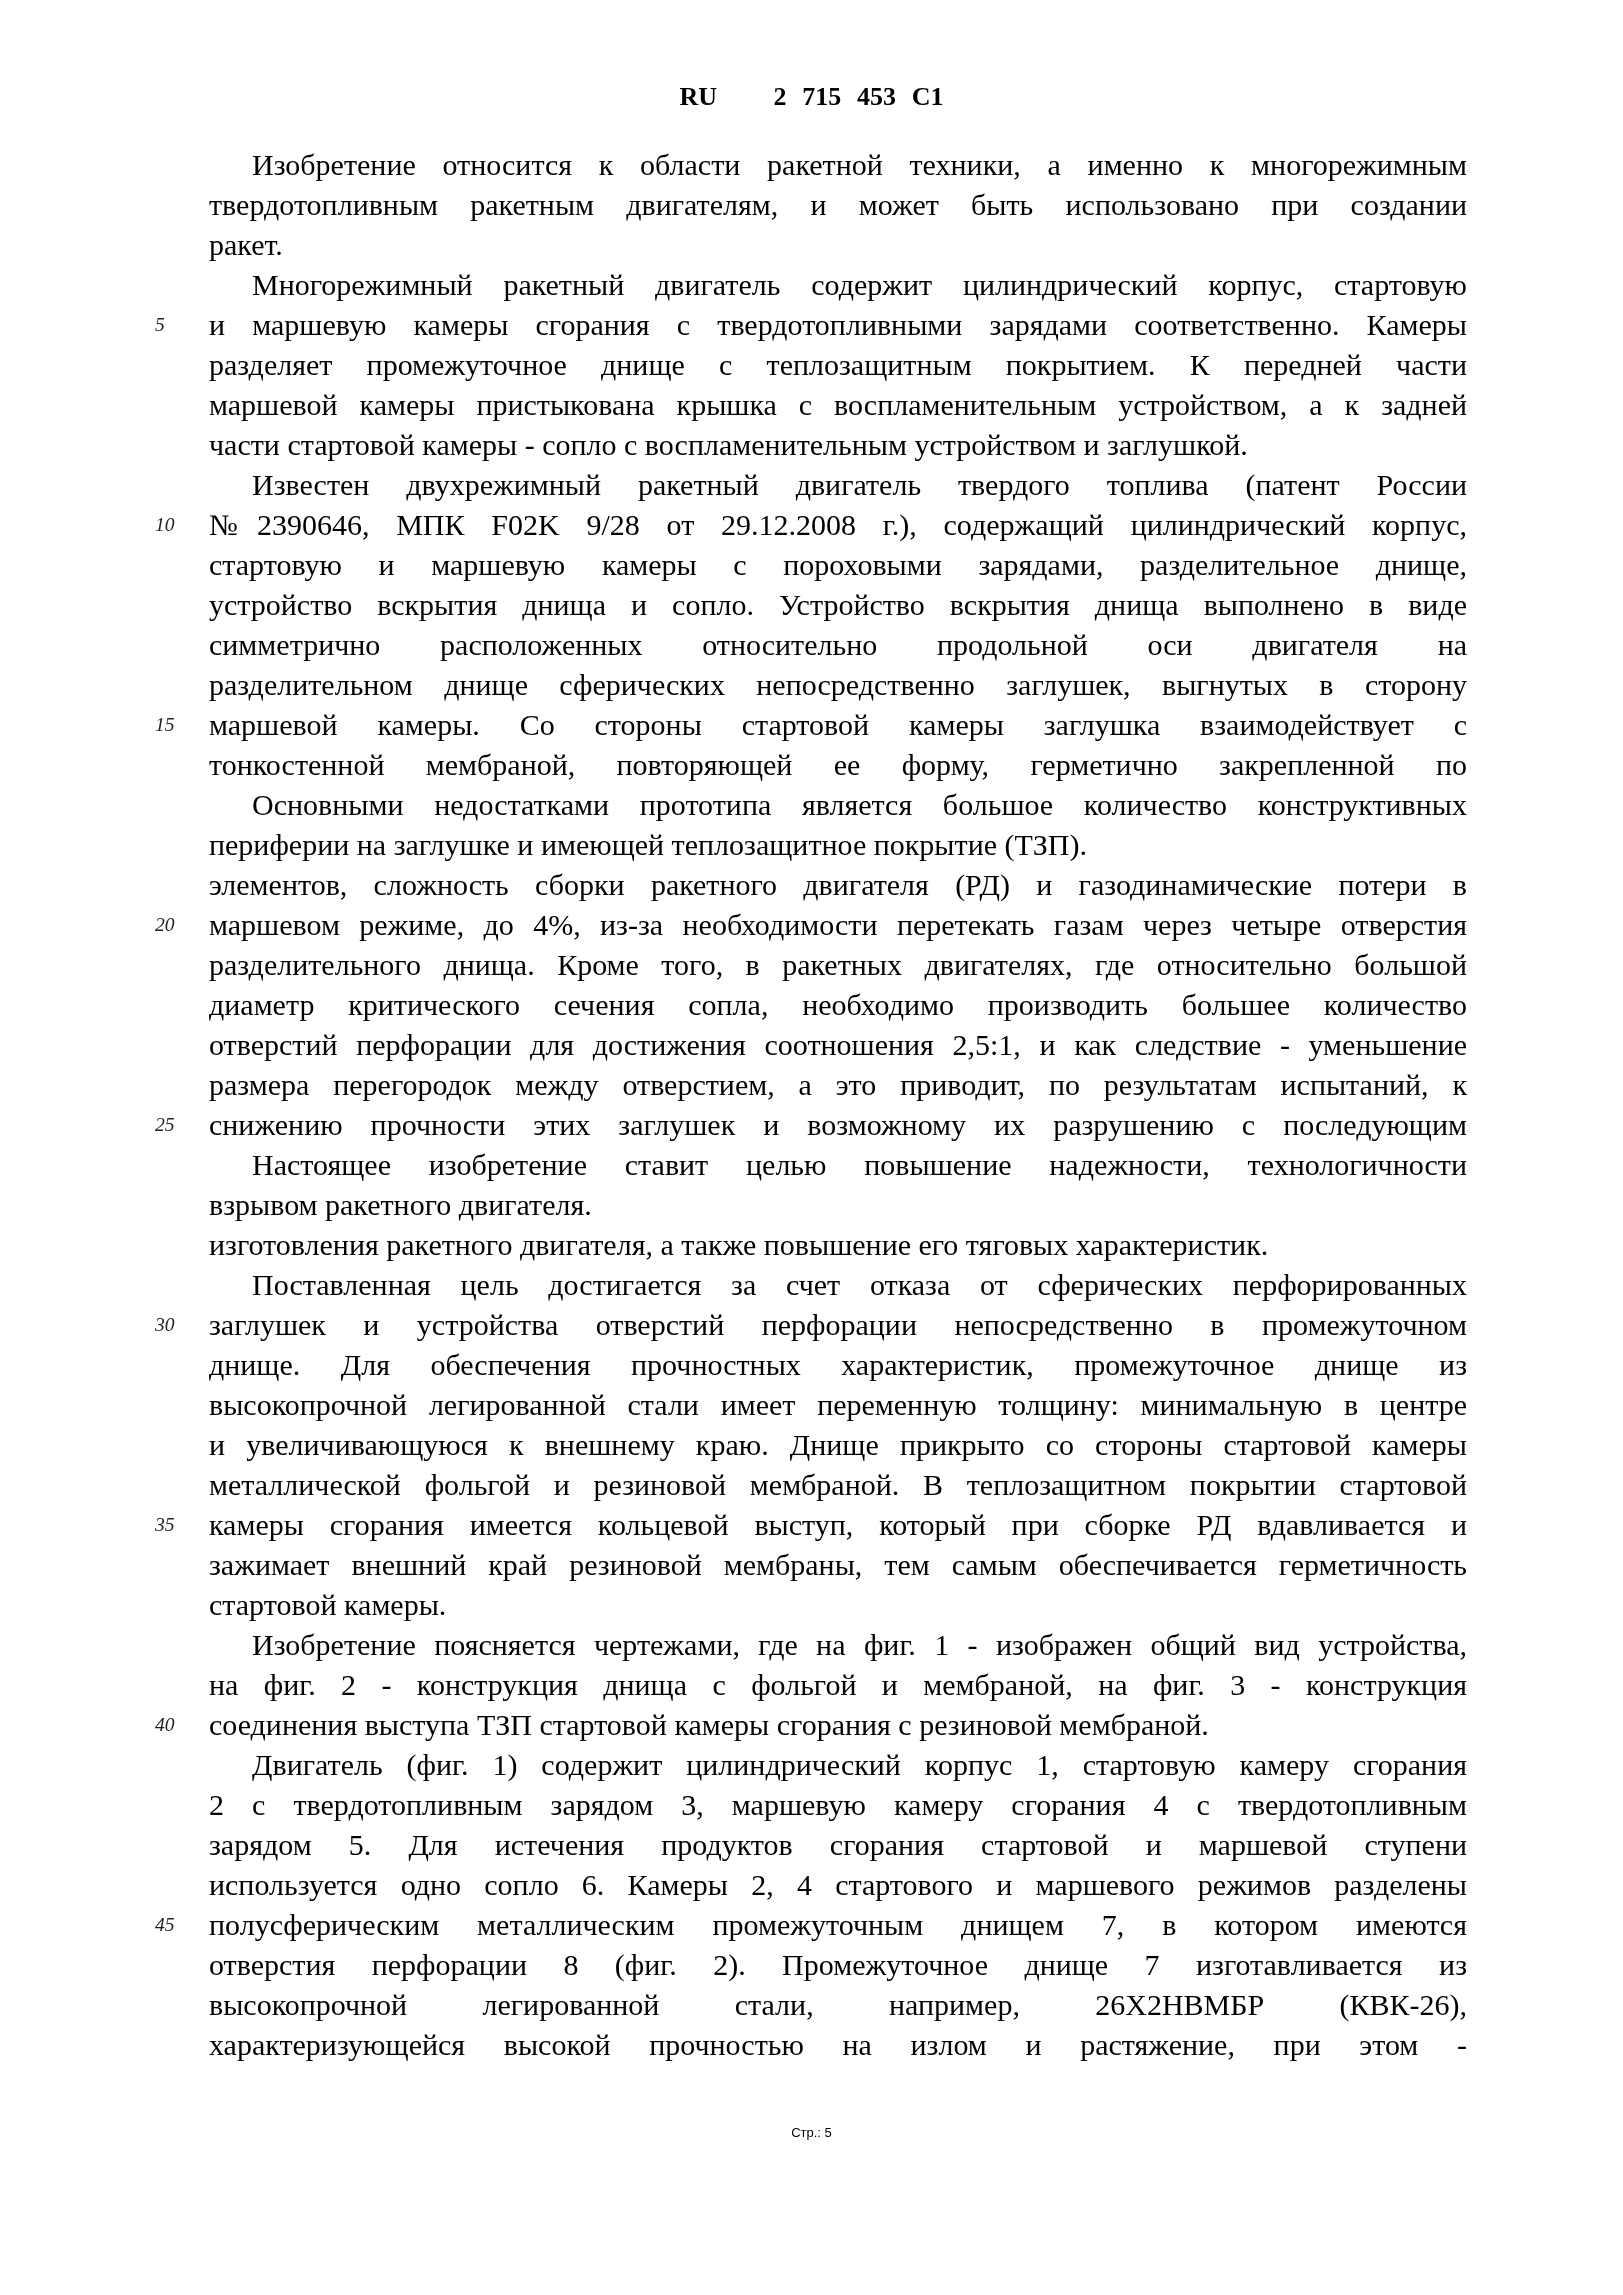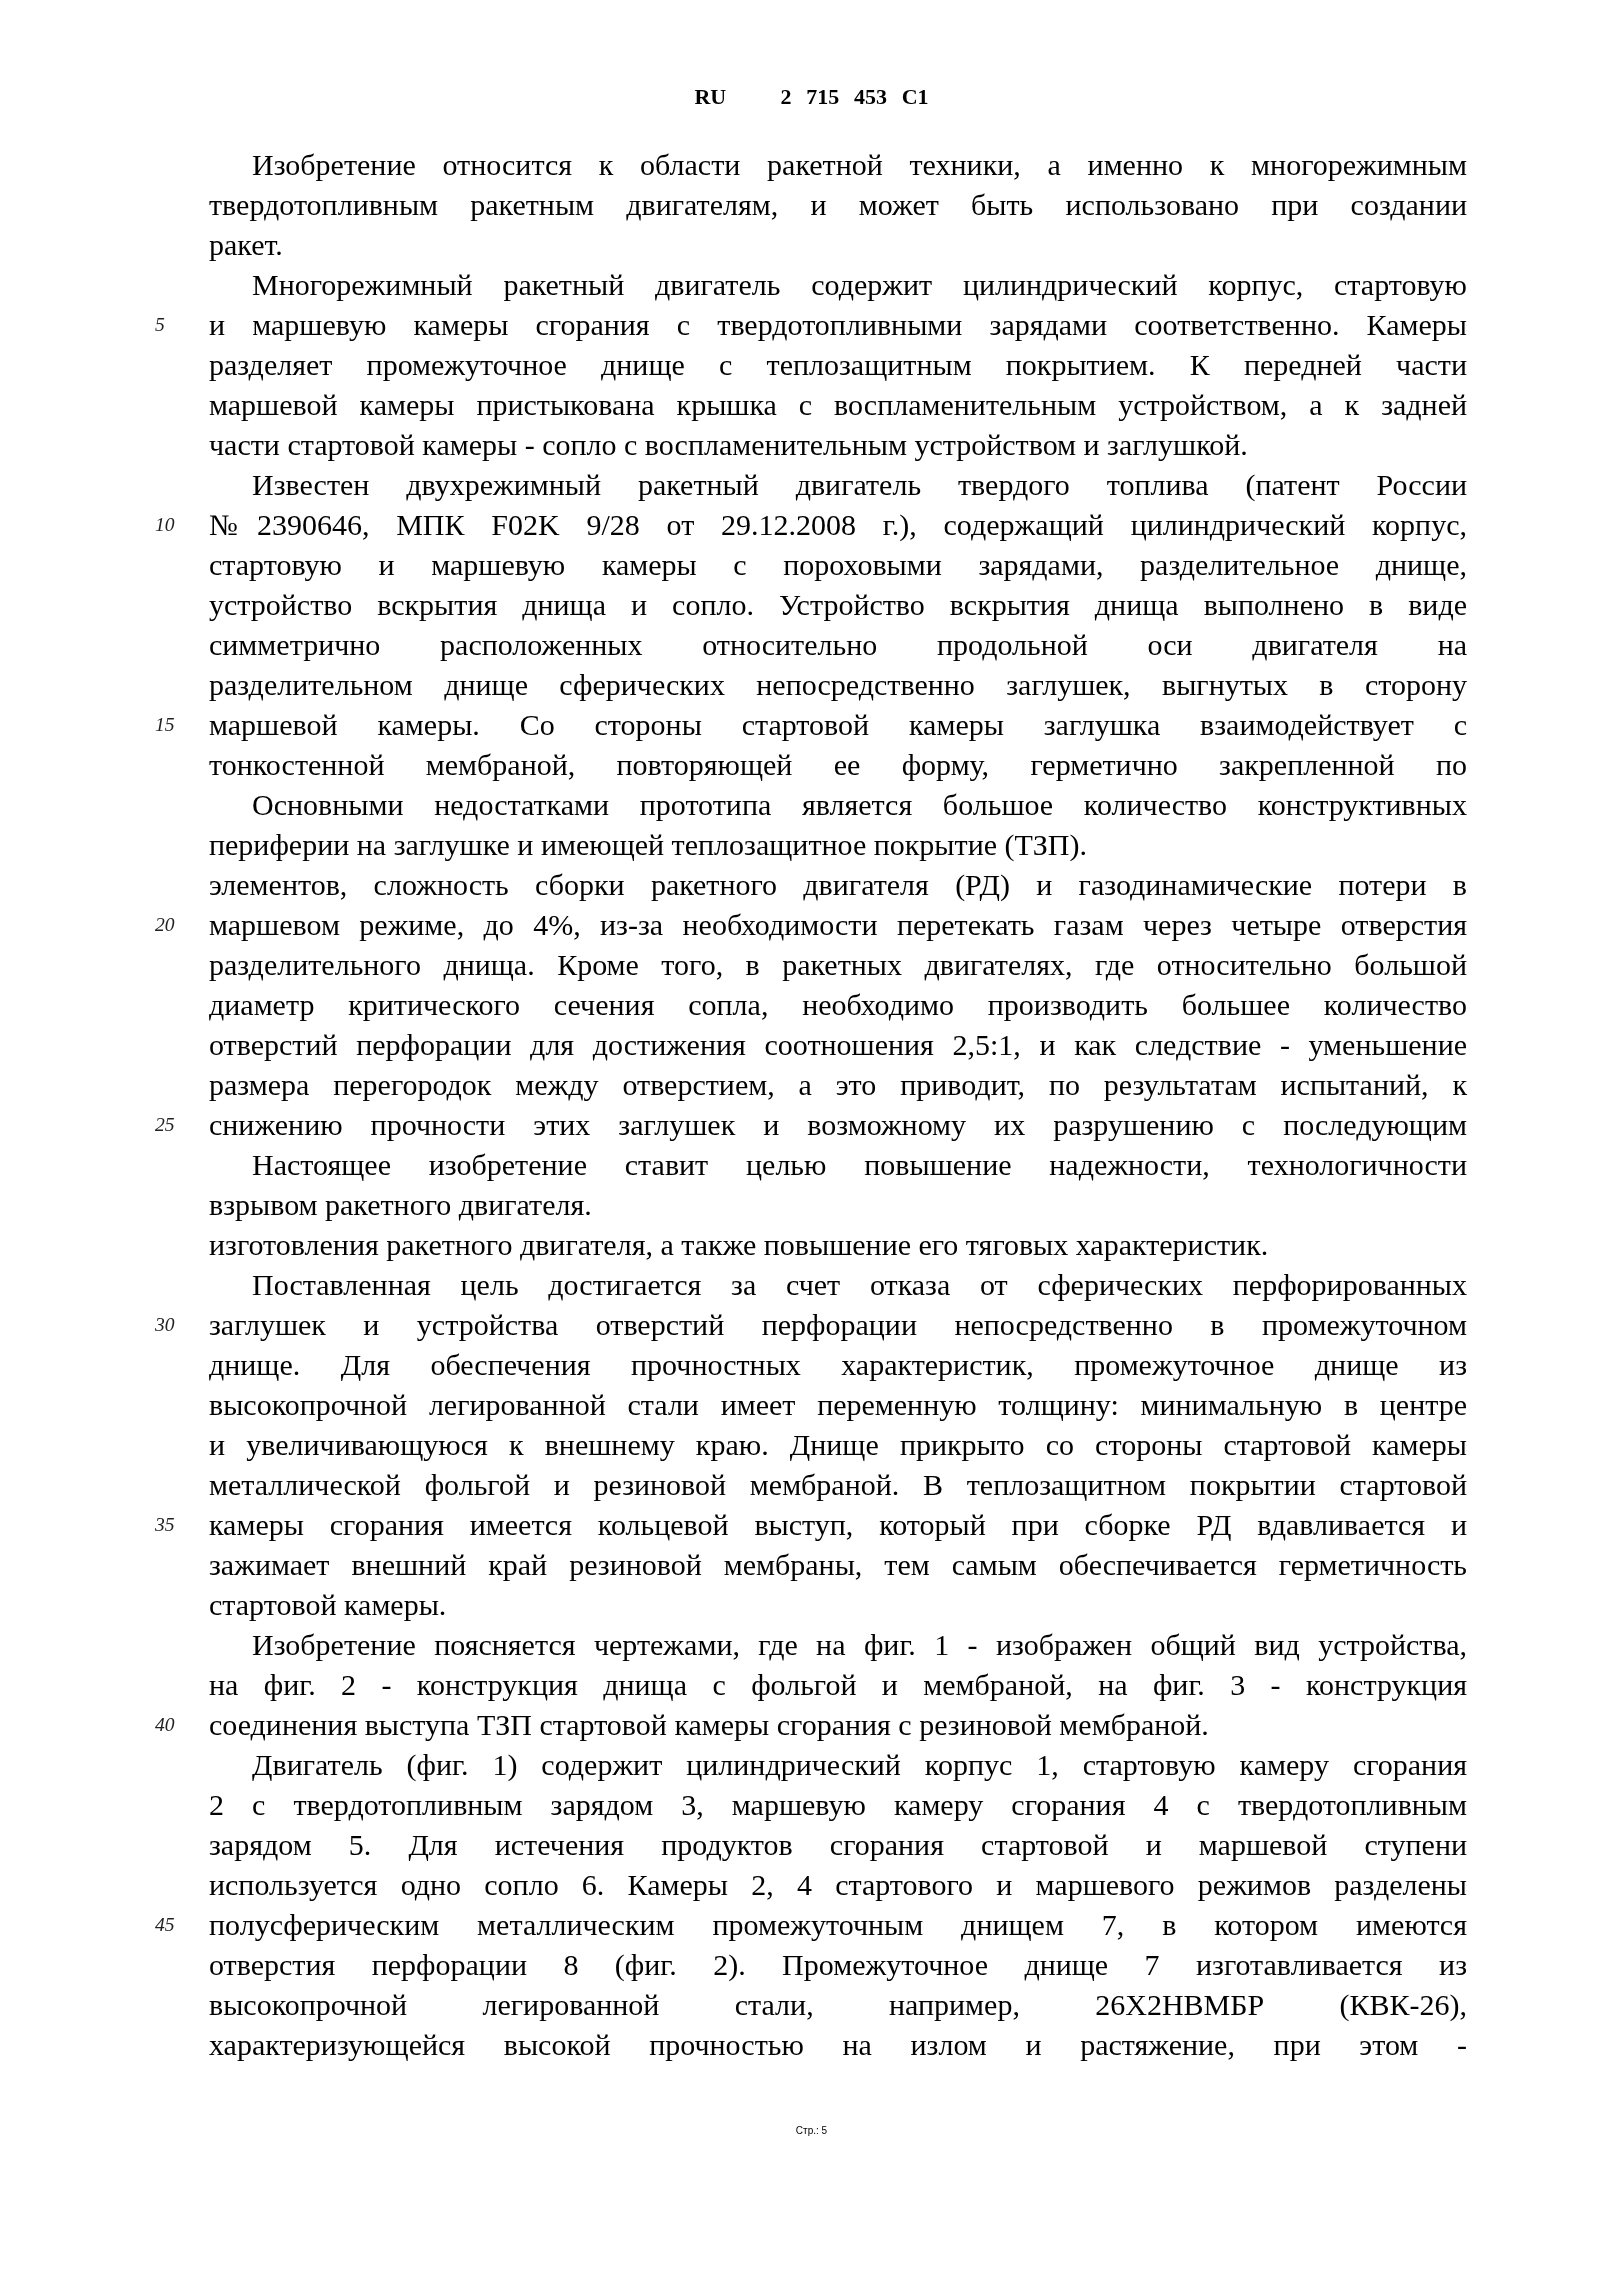--- a/index.html
+++ b/index.html
@@ -1,39 +1,39 @@
 <!DOCTYPE html>
 <html style="font-size:10.5px"><head>
 <meta charset="utf-8">
 <style>
   html, body { margin: 0; padding: 0; background: #ffffff; }
   body { width: 1623px; height: 2295px; position: relative; overflow: hidden; color: #000; }
   .header {
     position: absolute; top: 77px; left: 0; width: 1623px; text-align: center;
     font-family: "Liberation Serif", "DejaVu Serif", serif; font-weight: bold;
-    font-size: 22px; line-height: 39px; word-spacing: 9.2px;
+    font-size: 26px; line-height: 39px; word-spacing: 9.2px;
   }
   .header span { display: inline-block; }
   .header .gap { width: 25px; }
   .body-text {
     position: absolute; top: 145px; left: 209px; width: 1258px;
     font-family: "Liberation Serif", "DejaVu Serif", serif;
     font-size: 30px; line-height: 40px;
   }
   .line { display: block; height: 40px; white-space: nowrap; text-align: justify; text-align-last: justify; position: relative; }
   .line.last { text-align-last: left; }
   .line.indent { padding-left: 43px; }
   .line-number {
     position: absolute; left: -54px; top: 0; width: 26px; text-align: left;
     font-family: "Liberation Serif", "DejaVu Serif", serif; font-style: italic;
     font-size: 19.6px; color: #222;
   }
   .footer {
     position: absolute; top: 2125px; left: 0; width: 1623px; text-align: center;
-    font-family: "Liberation Sans", "DejaVu Sans", sans-serif; font-size: 10px;
+    font-family: "Liberation Sans", "DejaVu Sans", sans-serif; font-size: 13px;
   }
 </style>
 </head>
 <body>
 
 <div class="header">
   <span>RU</span>
   <span class="gap"></span>
   <span>2 715 453</span>
   <span>C1</span>

